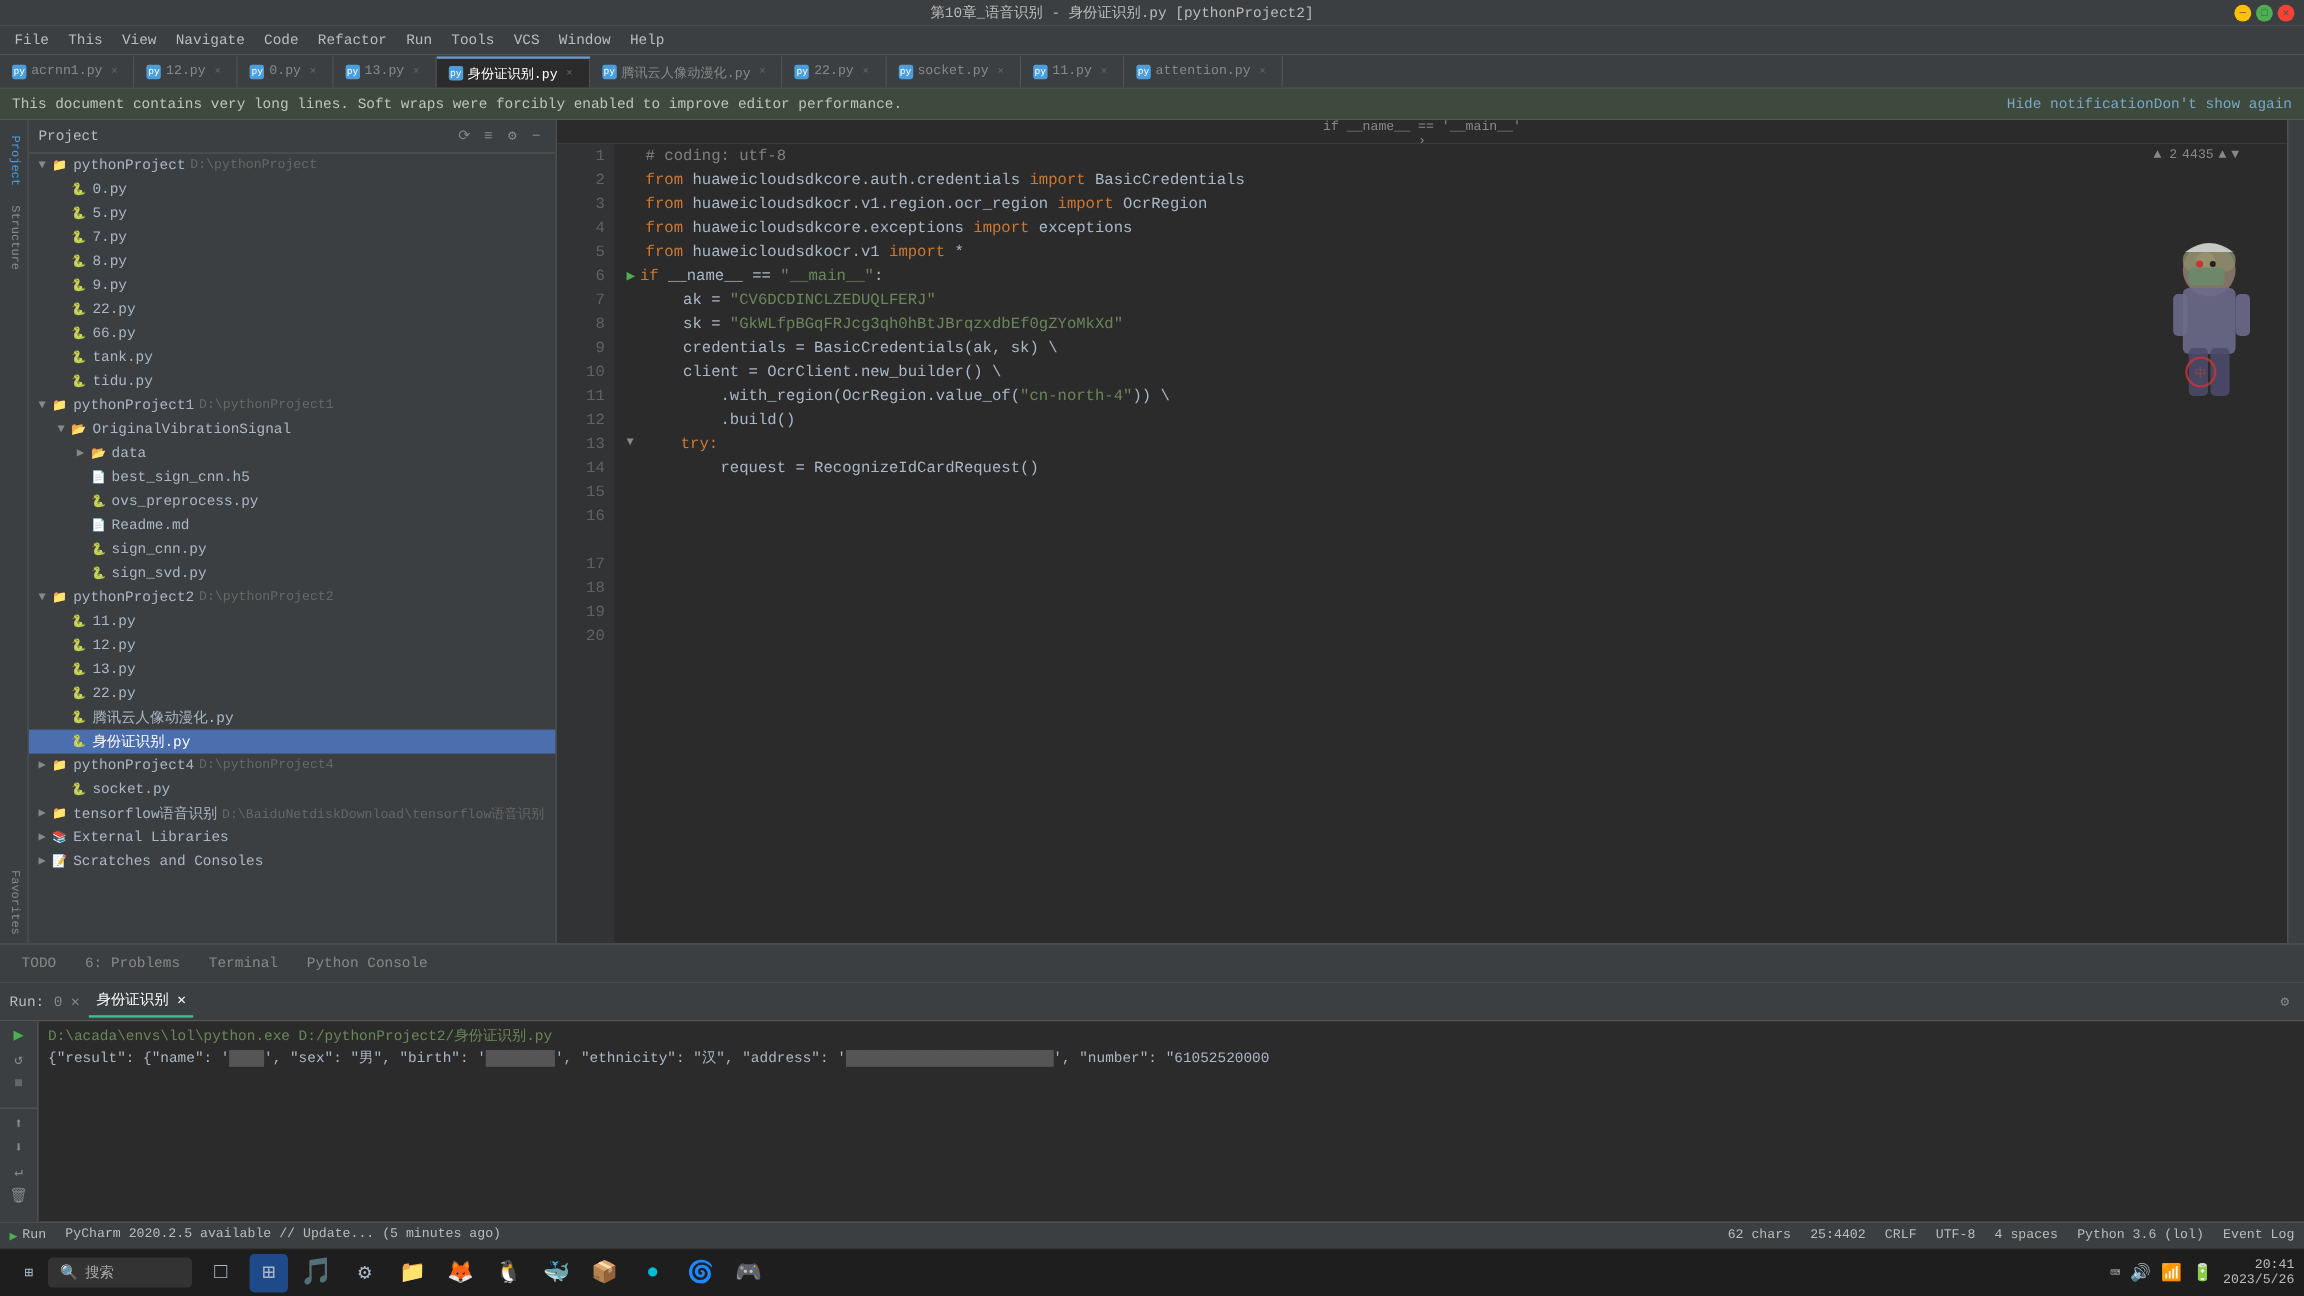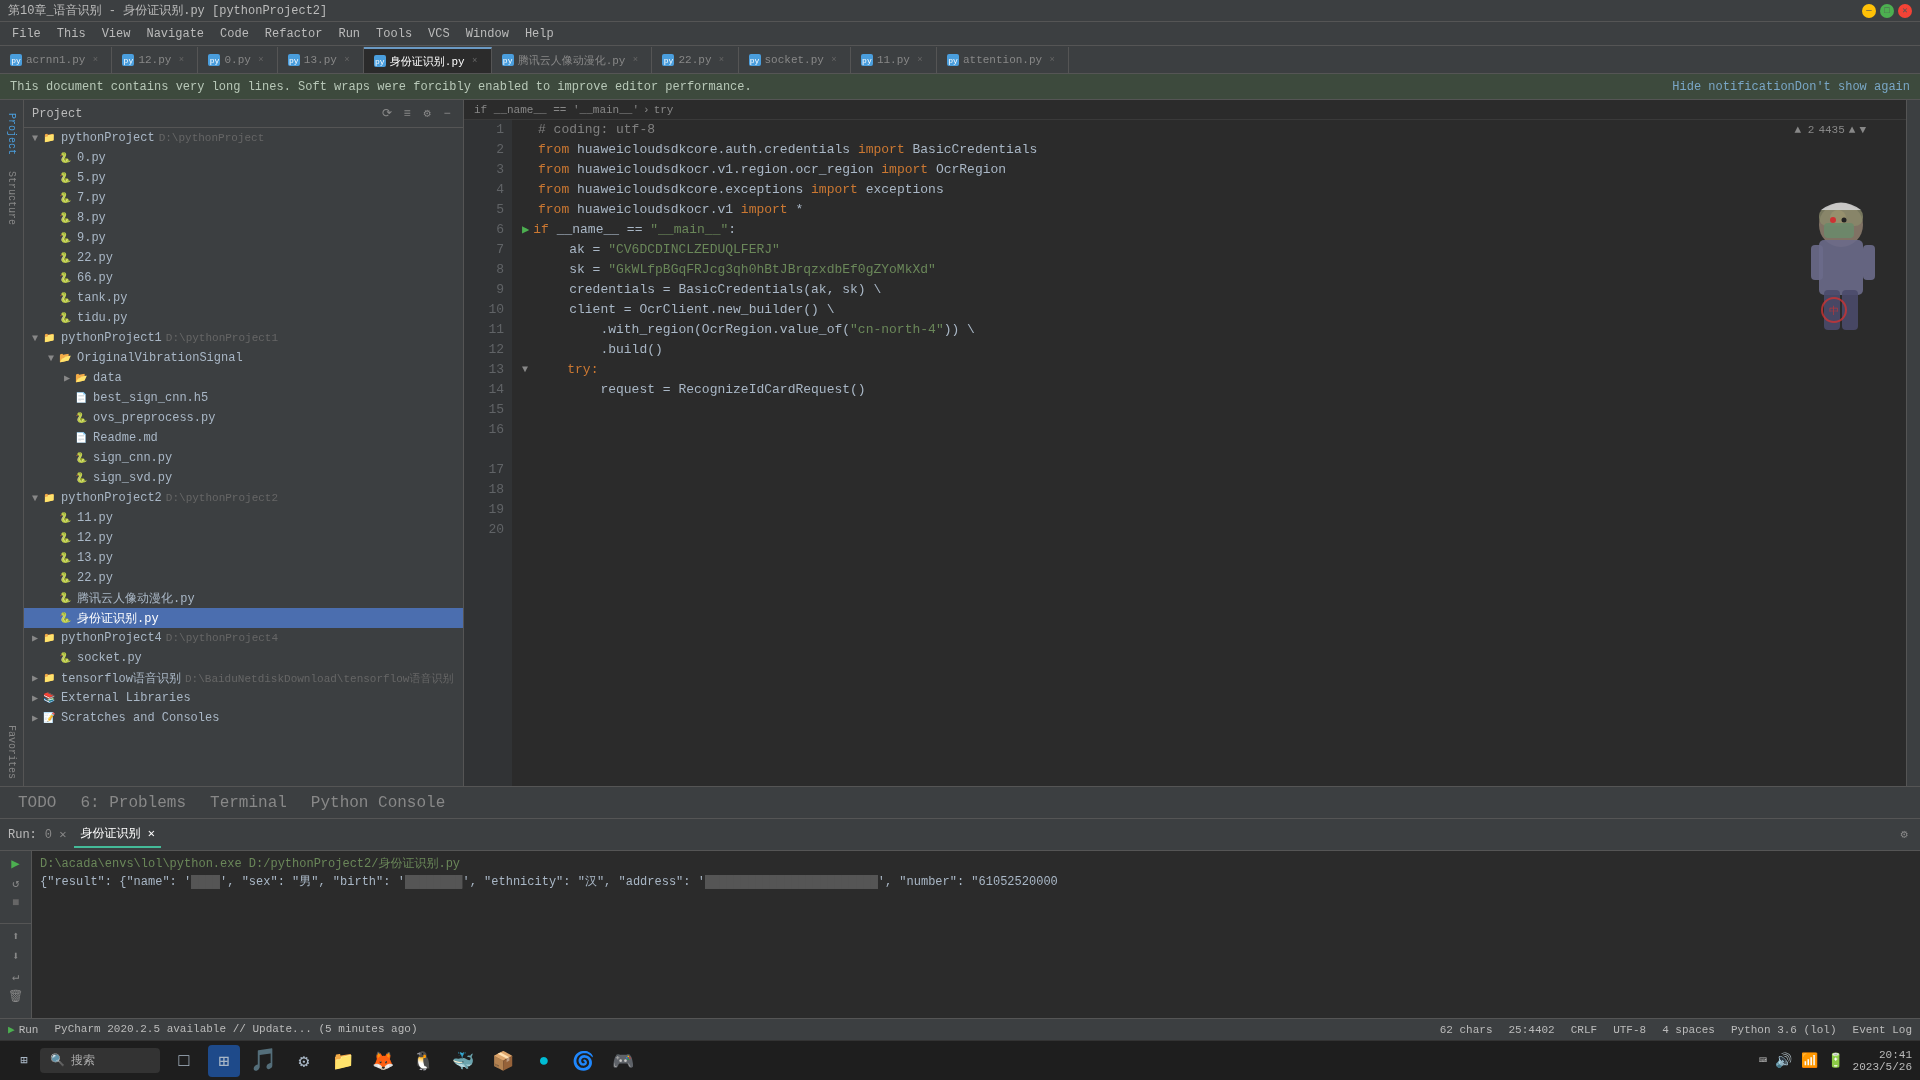--- a/index.html
+++ b/index.html
@@ -88,41 +88,41 @@
 
     
     #left-side-panel { width: 24px; background: #3c3f41; border-right: 1px solid #555; display: flex; flex-direction: column; align-items: center; padding: 4px 0; gap: 4px; }
     .side-panel-btn { width: 20px; height: 60px; display: flex; align-items: center; justify-content: center; cursor: pointer; color: #888; font-size: 10px; writing-mode: vertical-lr; }
 
     
     #right-side-panel { width: 14px; background: #3c3f41; border-left: 1px solid #555; }
 
     
     #bottom-tabs { height: 32px; background: #3c3f41; display: flex; align-items: center; padding: 0 8px; gap: 4px; border-top: 1px solid #555; }
-    .btab { padding: 2px 10px; font-size: 16px; color: #888; cursor: pointer; display: flex; align-items: center; gap: 4px; }
-
-    
-    #breadcrumb { height: 20px; background: #2b2b2b; display: flex; align-items: center; padding: 0 10px; font-size: 11px; color: #888; border-bottom: 1px solid #3a3a3a; }
+    .btab { padding: 2px 10px; font-size: 12px; color: #888; cursor: pointer; display: flex; align-items: center; gap: 4px; }
+
+    
+    #breadcrumb { height: 20px; background: #2b2b2b; display: flex; align-items: center; padding: 0 10px; font-size: 11px; color: #888; border-bottom: 1px solid #3a3a3a; flex-direction: column; }
     #breadcrumb span { color: #888; }
     #breadcrumb .sep { margin: 0 4px; }
 
     
     #char-portrait { position: absolute; right: 20px; top: 70px; width: 120px; height: 160px; z-index: 10; pointer-events: none; }
 
     .fold-icon { color: #888; font-size: 10px; margin-right: 2px; }
 
     #editor-wrapper { display: flex; flex: 1; flex-direction: column; overflow: hidden; }
 
     .toolbar-icon { width: 16px; height: 16px; display: flex; align-items: center; justify-content: center; cursor: pointer; color: #888; font-size: 12px; }
   </style>
 </head>
 <body>
 
 <div id="titlebar">
-  <div style="flex:1;font-size:12px;color:#bbb;">第10章_语音识别 - 身份证识别.py [pythonProject2]</div>
+  <div style="flex:1;text-align:center;font-size:12px;color:#bbb;">第10章_语音识别 - 身份证识别.py [pythonProject2]</div>
   <div class="win-controls">
     <div class="win-btn minimize">─</div>
     <div class="win-btn maximize">□</div>
     <div class="win-btn close">✕</div>
   </div>
 </div>
 
 <div id="menubar">
     <span>File</span>
     <span>This</span>

